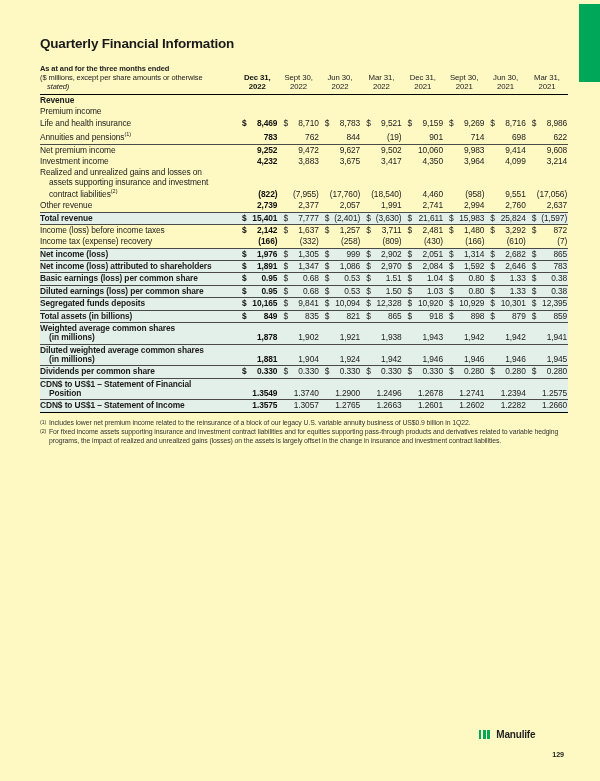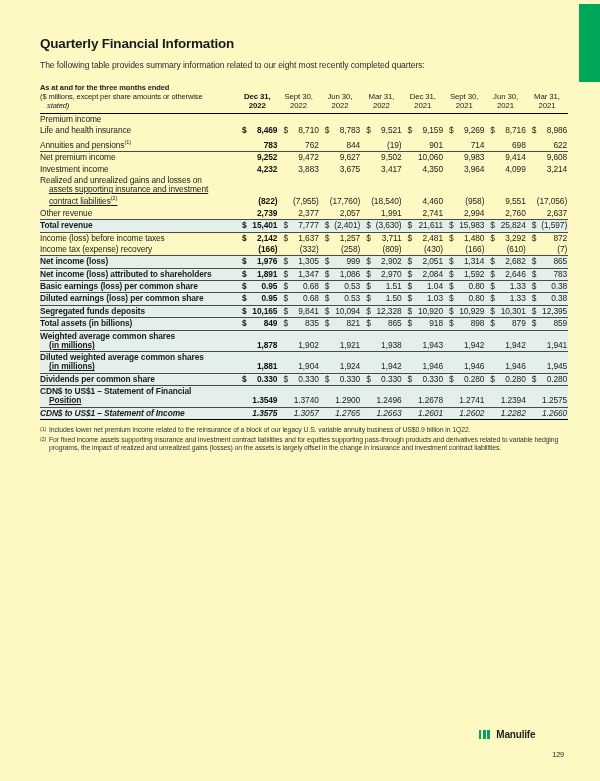--- a/index.html
+++ b/index.html
@@ -20,50 +20,49 @@
 
   thead th { vertical-align:bottom; font-weight:normal; padding:0 0 3px 0; border-bottom:1.5px solid #000;margin-left:10px; }
   .stub { text-align:left; font-size:7.5px; line-height:9px; color:#222; }
   .stub .s1 { font-weight:bold; }
   .stub .s3 { padding-left:7px;font-style:italic; }
   .colhead { font-size:7.8px; line-height:9px; color:#222; padding-right:1px; }
   .colhead.boldcol { font-weight:bold; color:#111; }
 
   tbody td { vertical-align:bottom; font-size:8.4px; line-height:9.2px; padding:1px 0 1.2px 0; }
   td.label-cell { padding-right:4px; }
-  td.label-cell .line.cont { padding-left:9px;text-decoration:underline; }
+  td.label-cell .line.cont { padding-left:9px; }
   tr.shaded td { background:#e3efe9; }
   tr.boldrow td.label-cell { font-weight:bold; }
   tr.bt td { border-top:1px solid #4a4a4a; }
-  tbody tr:last-child td { border-bottom:1.5px solid #000;font-style:italic; }
+  tbody tr:last-child td { border-bottom:1.5px solid #000; }
   td.data-cell .cellwrap { display:flex; justify-content:flex-end; padding:0 1px 0 5px; }
   td.data-cell .cellwrap.has-dollar { justify-content:space-between; }
   td.data-cell .val { text-align:right; }
   td.data-cell.firstcol { font-weight:bold; color:#111; }
   sup { font-size:5.5px; vertical-align:4px; letter-spacing:0; }
 
   .footnotes { width:528px; margin-top:6px; }
   .footnote { position:relative; padding-left:9px; font-size:6.9px; line-height:8.6px; color:#333; margin-top:1px; }
   .footnote .fmark { position:absolute; left:0; top:-1px; font-size:5.2px; }
 
   .footer { position:absolute; bottom:22px; right:36px; display:flex; align-items:center; }
   .logo-bars { display:flex; align-items:flex-end; margin-right:5px; }
   .logo-bars i { display:block; width:2.6px; height:8.5px; margin-right:1.6px; }
   .brand { font-size:10px; font-weight:bold; color:#1f1f1f; letter-spacing:-0.2px; }
-  .pagenum { font-size:7.2px; font-weight:normal; color:#1f1f1f; margin-left:17px;margin-top:40px; }
+  .pagenum { font-size:7.2px; font-weight:bold; color:#1f1f1f; margin-left:17px;margin-top:40px; }
 </style>
 <style>tr.shaded td{background:#e3efe9;}</style></head>
 <body>
 
 <div class="page">
   <div class="green-tab" style="background: rgb(0, 167, 88);"></div>
 
   <div class="content">
     <div class="title">Quarterly Financial Information</div>
-    <div class="intro">The following table provides summary information related to our eight most recently completed quarters:</div>
 
     <table>
       <colgroup>
         <col class="c-label">
         <col class="c-data">
           <col class="c-data">
           <col class="c-data">
           <col class="c-data">
         <col class="c-data">
           <col class="c-data">
@@ -107,20 +106,33 @@
               <div>2021</div>
             </th>
             <th class="colhead">
               <div>Mar 31,</div>
               <div>2021</div>
             </th>
           </tr>
       </thead>
       <tbody id="table-body">
 
+      <tr class="boldrow ">
+            <td class="label-cell">
+              <div class="line">Revenue</div>
+            </td>
+            <td class="data-cell firstcol"></td>
+            <td class="data-cell"></td>
+            <td class="data-cell"></td>
+            <td class="data-cell"></td>
+            <td class="data-cell"></td>
+            <td class="data-cell"></td>
+            <td class="data-cell"></td>
+            <td class="data-cell"></td>
+          </tr>
           <tr class="">
             <td class="label-cell">
               <div class="line">Premium income</div>
             </td>
             <td class="data-cell firstcol"></td>
             <td class="data-cell"></td>
             <td class="data-cell"></td>
             <td class="data-cell"></td>
             <td class="data-cell"></td>
             <td class="data-cell"></td>

